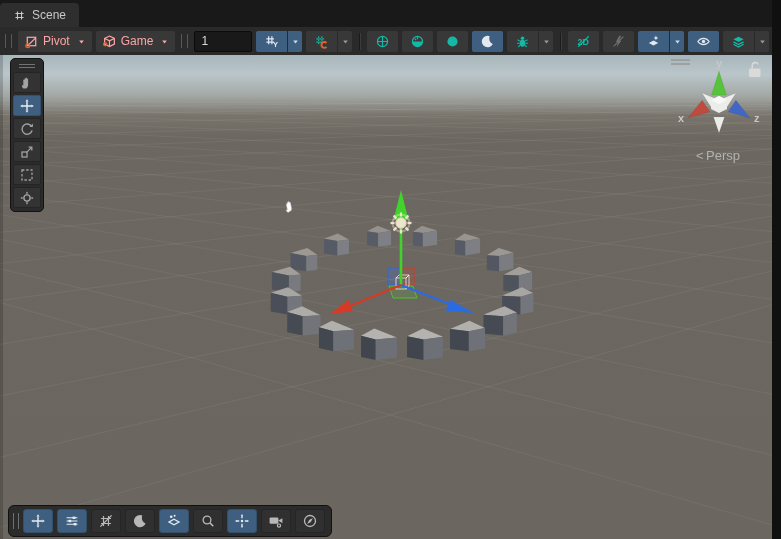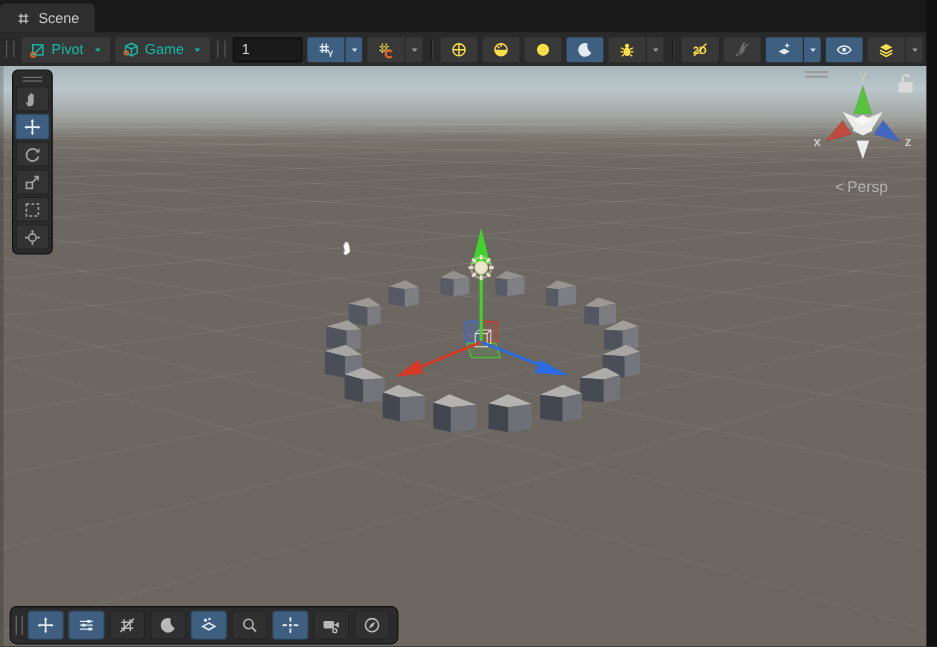--- a/index.html
+++ b/index.html
@@ -11,26 +11,26 @@
   
   .tabbar{height:27px;background:#191919;display:flex;align-items:flex-end;padding-left:0;position:relative;z-index:6;}
   .tab{height:24px;display:flex;align-items:center;gap:6px;padding:0 13px;font-size:12px;color:#9a9a9a;border-radius:4px 4px 0 0;cursor:default;}
   .tab.active{background:#2e2e2e;color:#c8c8c8;}
   .tab svg{display:block;}
   
   .toolbar{height:28px;background:#2a2a2a;display:flex;align-items:center;padding:0 3px;gap:4px;position:relative;z-index:6;}
   .tb-handle{width:5px;height:14px;border-left:1px solid #585858;border-right:1px solid #585858;margin:0 2px;flex:none;}
   .tb-divider{width:1px;height:17px;background:#1b1b1b;box-shadow:1px 0 0 #3c3c3c;margin:0 3px;flex:none;}
   .tb-group{display:flex;gap:1px;flex:none;border-radius:2px;overflow:hidden;}
-  .tb-btn{height:21px;min-width:27px;display:flex;align-items:center;justify-content:center;background:#383838;color:#fde047;padding:0 2px;}
+  .tb-btn{height:21px;min-width:27px;display:flex;align-items:center;justify-content:center;background:#383838;color:#14b8a6;padding:0 2px;}
   .tb-btn.active{background:#3f5f80;color:#e2e9f1;}
   .tb-btn.dim{color:#6e6e6e;}
   .tb-caret{width:14px;height:21px;display:flex;align-items:center;justify-content:center;background:#383838;color:#9a9a9a;}
   .tb-caret.active{background:#3f5f80;color:#cfdae6;}
-  .tb-dropdown{height:21px;display:flex;align-items:center;gap:4px;padding:0 5px 0 6px;background:#383838;border-radius:2px;color:#14b8a6;font-size:12px;flex:none;}
+  .tb-dropdown{height:21px;display:flex;align-items:center;gap:4px;padding:0 5px 0 6px;background:#383838;border-radius:2px;color:#fca5a5;font-size:12px;flex:none;}
   .tb-dropdown .lbl{padding-right:2px;}
   .tb-input{width:44px;height:19px;background:#191919;border:1px solid #0c0c0c;border-radius:2px;color:#d8d8d8;font-size:12px;padding:0 6px;font-family:"Liberation Sans",sans-serif;flex:none;}
   
   .scene-wrap{position:absolute;left:0;top:55px;width:781px;height:484px;z-index:1;}
   .scene-wrap svg{display:block;}
   
   .palette{position:absolute;left:10px;top:58px;width:34px;background:#2b2b2b;border:1px solid #121212;border-radius:5px;padding:2px 2px 3px 2px;box-sizing:border-box;z-index:7;}
   .palette-handle{height:9px;display:flex;flex-direction:column;gap:2px;justify-content:center;align-items:center;}
   .palette-handle i{display:block;width:16px;height:1px;background:#737373;}
   .palette-btn{width:28px;height:21px;margin-top:2px;display:flex;align-items:center;justify-content:center;background:#333333;border:1px solid #242424;border-radius:2px;color:#a2a2a2;box-sizing:border-box;}

